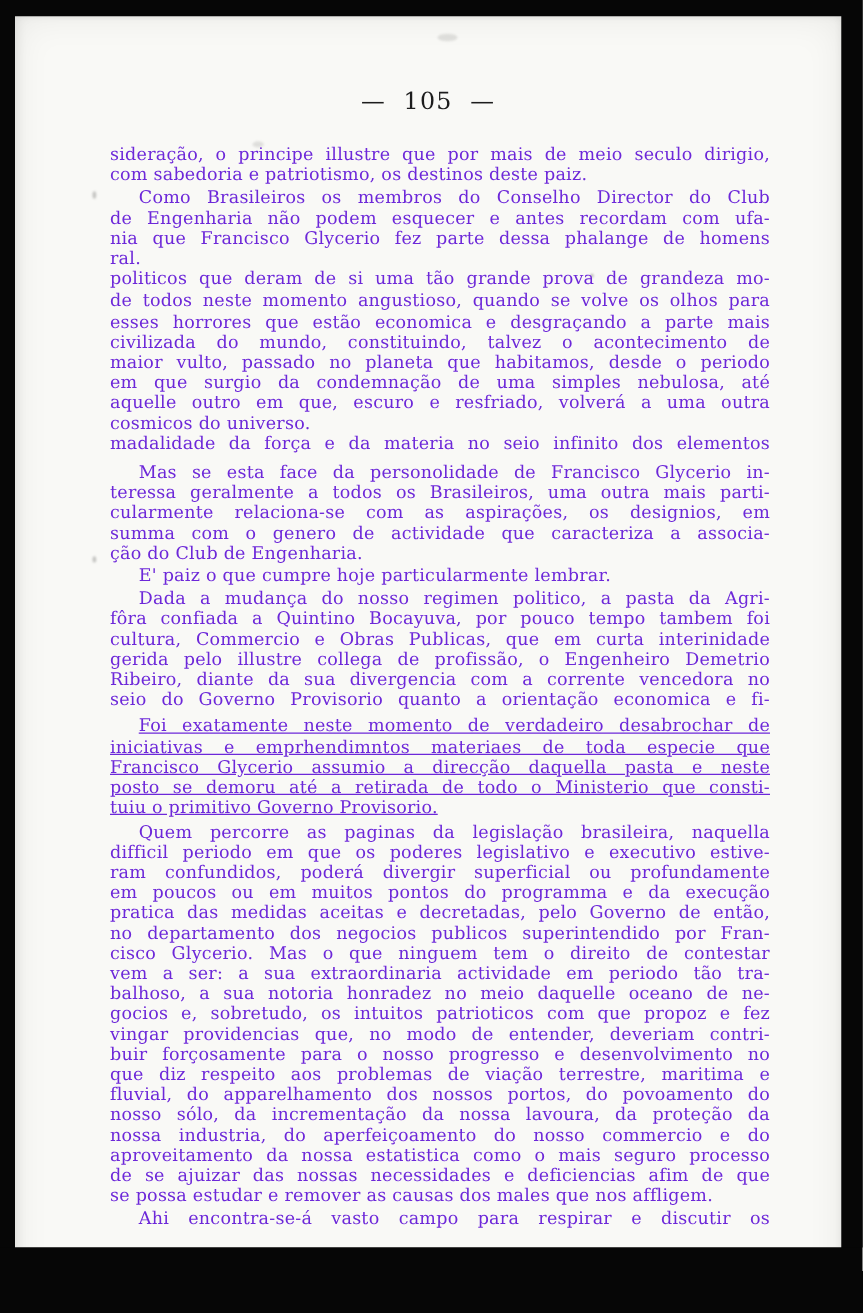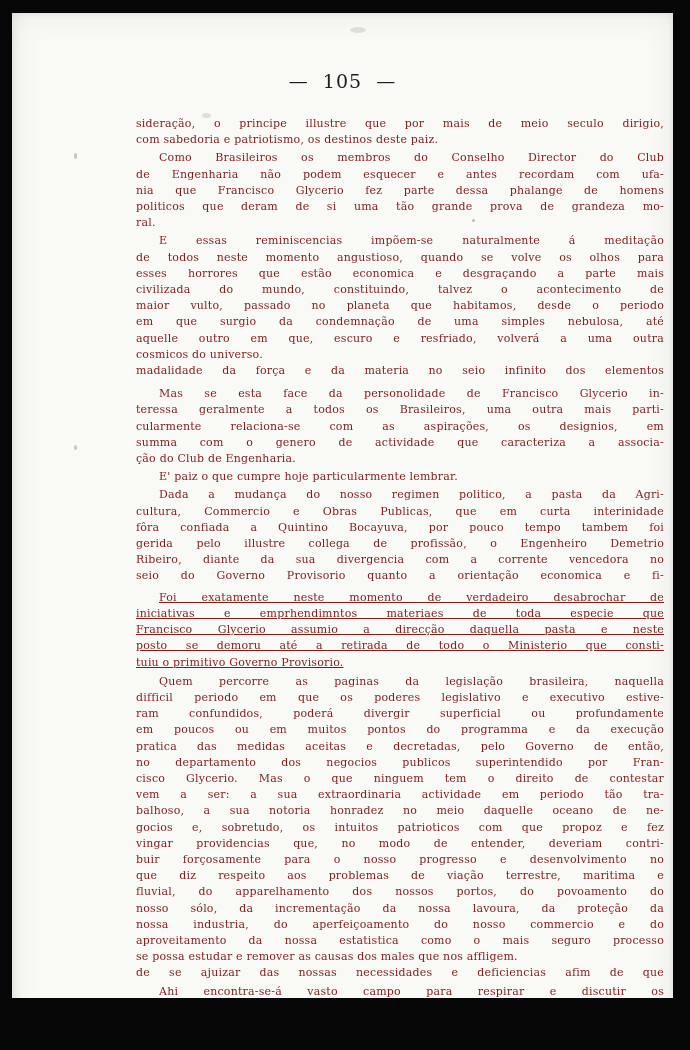--- a/index.html
+++ b/index.html
@@ -37,25 +37,24 @@
     color: #1d1d1d;
     letter-spacing: 1px;
     word-spacing: 7px;
   }
   .text-body {
     position: absolute;
     left: 76px;
     top: 103px;
     width: 528px;
     font-family: "DejaVu Serif", "Liberation Serif", serif;
-    font-size: 11px;
+    font-size: 14px;
     line-height: 16.2px;
-    color: #7f1d1d;
+    color: #6d28d9;
     letter-spacing: 0.2px;
-    margin-left: 48px;
   }
   .para { margin: 0; }
   .para + .para { margin-top: 2px; }
   .para:nth-child(4) { margin-top: 7px; }  
   .para:nth-child(7) { margin-top: 5px; text-decoration: underline; }  
   .para:nth-child(8) { margin-top: 3px; }  
   .line {
     text-align: justify;
     text-align-last: justify;
   }
@@ -88,25 +87,24 @@
     <div class="page-number">— 105 —</div>
     <div class="text-body">
         <div class="para">
           <div class="line">sideração, o principe illustre que por mais de meio seculo dirigio,</div>
           <div class="line last">com sabedoria e patriotismo, os destinos deste paiz.</div>
         </div>
         <div class="para">
           <div class="line indent">Como Brasileiros os membros do Conselho Director do Club</div>
           <div class="line">de Engenharia não podem esquecer e antes recordam com ufa-</div>
           <div class="line">nia que Francisco Glycerio fez parte dessa phalange de homens</div>
+          <div class="line last">ral.</div>
           <div class="line">politicos que deram de si uma tão grande prova de grandeza mo-</div>
-          <div class="line last">ral.</div>
         </div>
         <div class="para">
-          <div class="line indent">E essas reminiscencias impõem-se naturalmente á meditação</div>
           <div class="line">de todos neste momento angustioso, quando se volve os olhos para</div>
           <div class="line">esses horrores que estão economica e desgraçando a parte mais</div>
           <div class="line">civilizada do mundo, constituindo, talvez o acontecimento de</div>
           <div class="line">maior vulto, passado no planeta que habitamos, desde o periodo</div>
           <div class="line">em que surgio da condemnação de uma simples nebulosa, até</div>
           <div class="line">aquelle outro em que, escuro e resfriado, volverá a uma outra</div>
           <div class="line last">cosmicos do universo.</div>
           <div class="line">madalidade da força e da materia no seio infinito dos elementos</div>
         </div>
         <div class="para">
@@ -114,22 +112,22 @@
           <div class="line">teressa geralmente a todos os Brasileiros, uma outra mais parti-</div>
           <div class="line">cularmente relaciona-se com as aspirações, os designios, em</div>
           <div class="line">summa com o genero de actividade que caracteriza a associa-</div>
           <div class="line last">ção do Club de Engenharia.</div>
         </div>
         <div class="para">
           <div class="line indent last">E' paiz o que cumpre hoje particularmente lembrar.</div>
         </div>
         <div class="para">
           <div class="line indent">Dada a mudança do nosso regimen politico, a pasta da Agri-</div>
+          <div class="line">fôra confiada a Quintino Bocayuva, por pouco tempo tambem foi</div>
           <div class="line">cultura, Commercio e Obras Publicas, que em curta interinidade</div>
-          <div class="line">fôra confiada a Quintino Bocayuva, por pouco tempo tambem foi</div>
           <div class="line">gerida pelo illustre collega de profissão, o Engenheiro Demetrio</div>
           <div class="line">Ribeiro, diante da sua divergencia com a corrente vencedora no</div>
           <div class="line">seio do Governo Provisorio quanto a orientação economica e fi-</div>
         </div>
         <div class="para">
           <div class="line indent">Foi exatamente neste momento de verdadeiro desabrochar de</div>
           <div class="line">iniciativas e emprhendimntos materiaes de toda especie que</div>
           <div class="line">Francisco Glycerio assumio a direcção daquella pasta e neste</div>
           <div class="line">posto se demoru até a retirada de todo o Ministerio que consti-</div>
           <div class="line last">tuiu o primitivo Governo Provisorio.</div>
@@ -145,21 +143,21 @@
           <div class="line">vem a ser: a sua extraordinaria actividade em periodo tão tra-</div>
           <div class="line">balhoso, a sua notoria honradez no meio daquelle oceano de ne-</div>
           <div class="line">gocios e, sobretudo, os intuitos patrioticos com que propoz e fez</div>
           <div class="line">vingar providencias que, no modo de entender, deveriam contri-</div>
           <div class="line">buir forçosamente para o nosso progresso e desenvolvimento no</div>
           <div class="line">que diz respeito aos problemas de viação terrestre, maritima e</div>
           <div class="line">fluvial, do apparelhamento dos nossos portos, do povoamento do</div>
           <div class="line">nosso sólo, da incrementação da nossa lavoura, da proteção da</div>
           <div class="line">nossa industria, do aperfeiçoamento do nosso commercio e do</div>
           <div class="line">aproveitamento da nossa estatistica como o mais seguro processo</div>
+          <div class="line">de se ajuizar das nossas necessidades e deficiencias afim de que</div>
           <div class="line last">se possa estudar e remover as causas dos males que nos affligem.</div>
-          <div class="line">de se ajuizar das nossas necessidades e deficiencias afim de que</div>
         </div>
         <div class="para">
           <div class="line indent jlast">Ahi encontra-se-á vasto campo para respirar e discutir os</div>
         </div>
       </div>
   </div>
 </div>
 
 </body></html>

